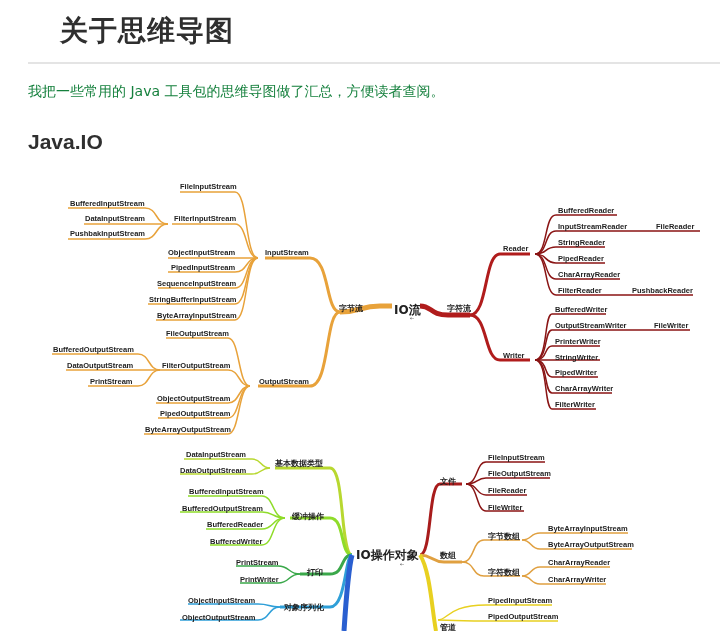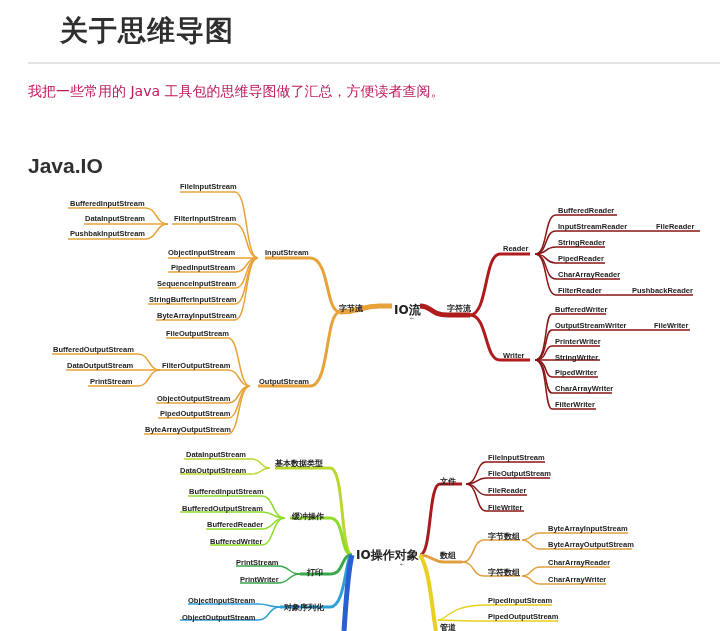--- a/index.html
+++ b/index.html
@@ -1,23 +1,23 @@
 <!DOCTYPE html>
 <html><head>
 <meta charset="utf-8">
 <style>
   html, body { margin:0; padding:0; background:#ffffff; }
   body { width:720px; height:631px; overflow:hidden; position:relative;
          font-family:"Liberation Sans","DejaVu Sans",sans-serif; color:#333; }
   .h1 { position:absolute; left:28px; top:12px; font-size:28px; font-weight:bold;
         color:#2f2f2f; letter-spacing:1px; font-family:"DejaVu Sans",sans-serif;margin-left:32px; }
   .rule { position:absolute; left:28px; right:0; top:62px; height:2px; background:#e4e4e4; }
-  .intro { position:absolute; left:28px; top:83px; font-size:14px; color:#be185d;
+  .intro { position:absolute; left:28px; top:83px; font-size:14px; color:#15803d;
            font-family:"DejaVu Sans",sans-serif; }
-  .h2 { position:absolute; left:28px; top:130px; font-size:21px; font-weight:bold; color:#2f2f2f;margin-top:24px; }
+  .h2 { position:absolute; left:28px; top:130px; font-size:21px; font-weight:bold; color:#2f2f2f; }
   svg.map { position:absolute; left:0; top:0; }
   svg text { font-family:"Liberation Sans","DejaVu Sans",sans-serif; font-weight:bold; font-size:7.5px; fill:#222; }
   svg text.cn { font-family:"DejaVu Sans",sans-serif; font-size:8px; }
   svg text.root { font-size:12px; font-family:"DejaVu Sans",sans-serif; }
   svg text.tiny { font-size:5px; font-weight:normal; fill:#444; }
 </style>
 </head>
 <body>
 
 <div class="h1">关于思维导图</div>

